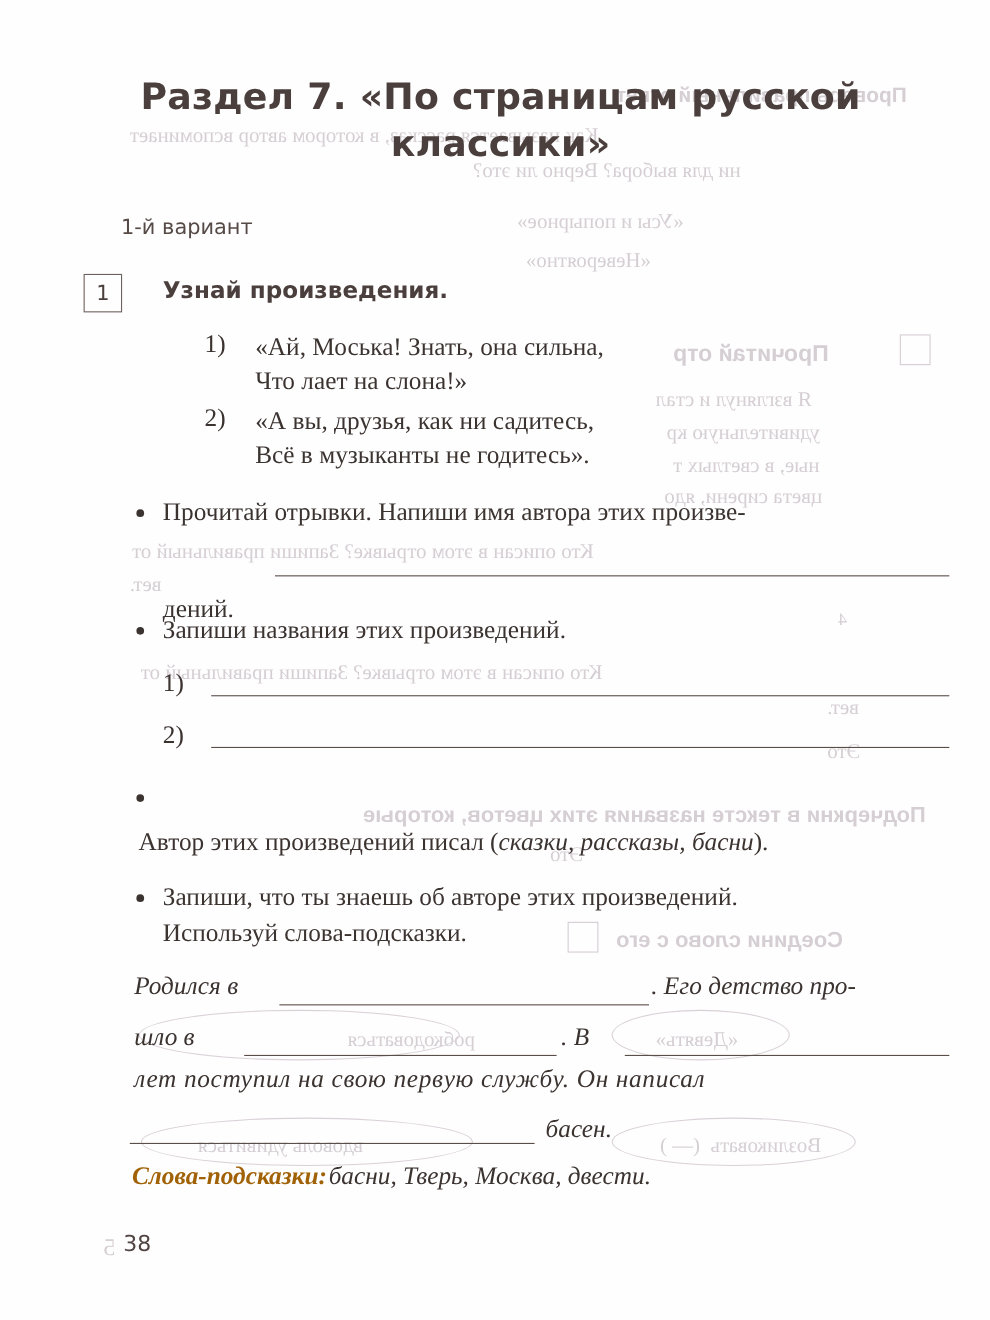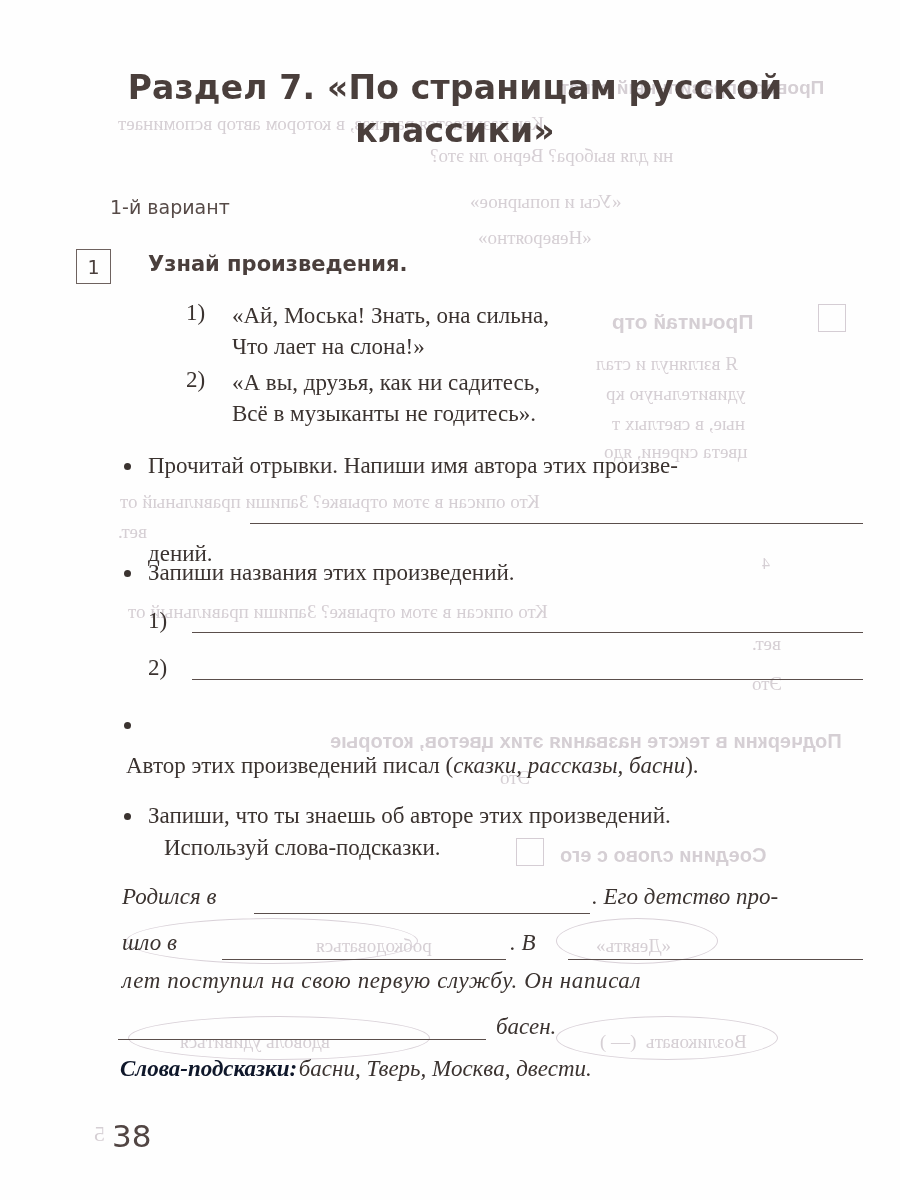--- a/index.html
+++ b/index.html
@@ -142,30 +142,30 @@
     font-style: italic;
     font-size: 23px;
     color: #3b3330;
     white-space: pre;
   }
   .ital-b {
     position: absolute;
     font-style: italic;
     font-weight: bold;
     font-size: 23px;
-    color: #0f172a;
+    color: #a16207;
     white-space: pre;
   }
 
   .pageno {
     position: absolute;
     left: 112px;
     top: 1118px;
     font-family: "DejaVu Sans", "Liberation Sans", sans-serif;
-    font-size: 31px;
+    font-size: 20px;
     color: #514543;
   }
 </style>
 </head>
 <body>
 
 <div class="page">
 
   <div class="bleed sans" style="left:560px;top:72px;font-size:19px;">Проверь правильный ответ</div>
   <div class="bleed" style="left:118px;top:108px;">Как называется рассказ, в котором автор вспоминает</div>
@@ -238,21 +238,21 @@
   <div class="numlabel" style="left:148px;top:655px;">2)</div>
   <div class="rule" style="left:192px;top:679px;width:671px;"></div>
 
   <div class="bullet-dot" style="left:124px;top:722px;"></div>
   <div class="btext" style="left:126px;top:750px;">
     <span>Автор этих произведений писал (</span><span style="font-style:italic;">сказки, рассказы, басни</span><span>).</span>
   </div>
 
   <div class="bullet-dot" style="left:124px;top:813px;"></div>
   <div class="btext" style="left:148px;top:800px;">Запиши, что ты знаешь об авторе этих произведений.</div>
-  <div class="btext" style="left:148px;top:832px;margin-left:16px;">Используй слова-подсказки.</div>
+  <div class="btext" style="left:148px;top:832px;">Используй слова-подсказки.</div>
 
   <div class="ital" style="left:122px;top:884px;text-align:right;">Родился в</div>
   <div class="rule" style="left:254px;top:913px;width:336px;"></div>
   <div class="ital" style="left:592px;top:884px;">. Его детство про-</div>
 
   <div class="ital" style="left:122px;top:930px;">шло в</div>
   <div class="rule" style="left:222px;top:959px;width:284px;"></div>
   <div class="ital" style="left:510px;top:930px;">. В</div>
   <div class="rule" style="left:568px;top:959px;width:295px;"></div>
 

